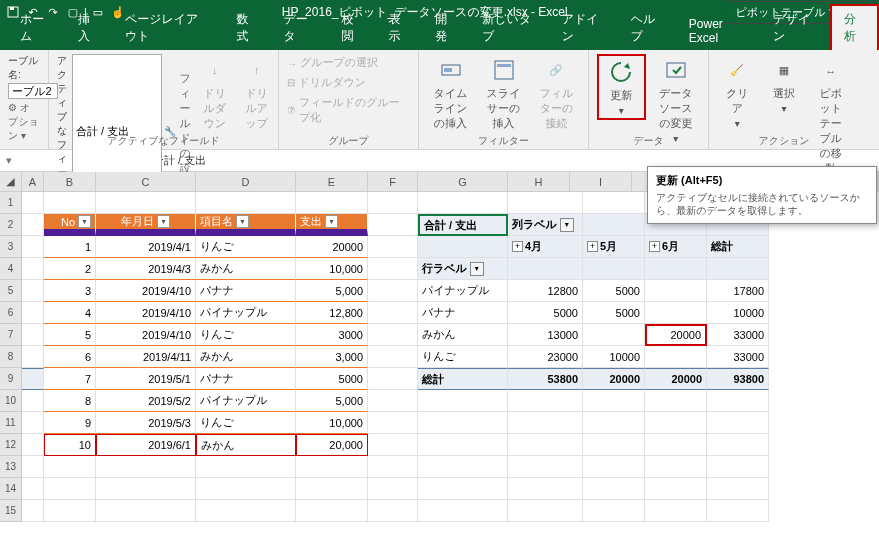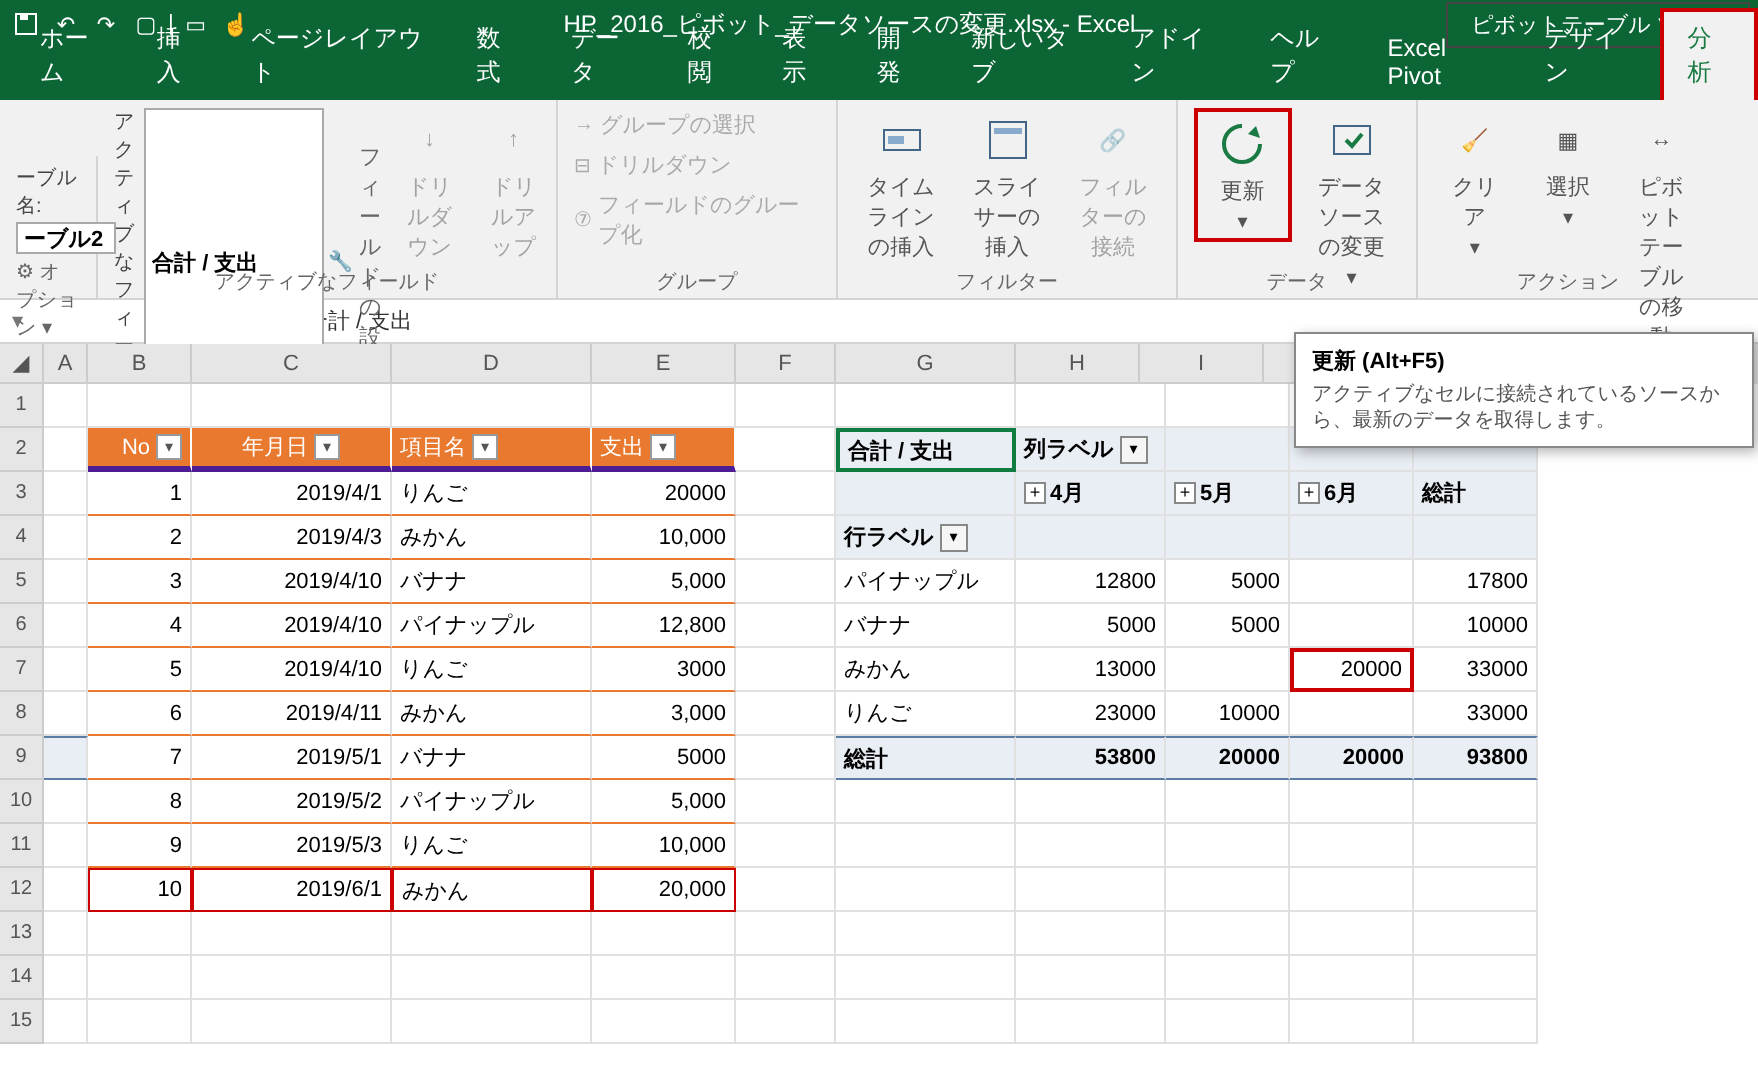--- a/index.html
+++ b/index.html
@@ -11,21 +11,21 @@
 .tool-tab{background:#0c6535;color:#fff;padding:3px 12px;font-size:11px;border:1px solid #444;}
 .tabs{height:26px;background:#0c6535;display:flex;align-items:flex-end;padding-left:8px;gap:2px;}
 .tab{padding:5px 12px;color:#fff;cursor:pointer;font-size:12px;}
 .tab.active{background:#f1f1f1;color:#1a7a43;border:2px solid #c00;border-bottom:none;}
 .ribbon{height:100px;background:#f1f1f1;border-bottom:1px solid #d4d4d4;display:flex;}
 .rgroup{border-right:1px solid #d4d4d4;padding:4px 8px 2px;display:flex;flex-direction:column;position:relative;}
 .rgroup-label{position:absolute;bottom:1px;left:0;right:0;text-align:center;color:#666;font-size:10px;}
 .rtop{flex:1;display:flex;gap:6px;align-items:flex-start;}
 .rfield{display:flex;flex-direction:row;gap:2px;}
 .rlbl{color:#444;font-size:10px;}
-.rinput{border:1px solid #aaa;background:#fff;padding:1px 3px;font-size:11px;width:90px;font-weight:bold;}
+.rinput{border:1px solid #aaa;background:#fff;padding:1px 3px;font-size:11px;width:90px;}
 .rbtn-sm{color:#666;font-size:10px;display:flex;gap:3px;align-items:center;padding:1px 0;}
 .rbtn-lg{display:flex;flex-direction:column;align-items:center;gap:2px;color:#555;font-size:10px;padding:2px 4px;text-align:center;width:50px;}
 .rbtn-lg.hot{border:2px solid #c00;}
 .ricon{width:28px;height:28px;display:flex;align-items:center;justify-content:center;}
 .disabled{opacity:.5;}
 .tooltip{position:absolute;top:166px;left:647px;width:230px;background:#fff;border:1px solid #888;box-shadow:2px 2px 6px rgba(0,0,0,.3);padding:6px 8px;z-index:10;}
 .tooltip-title{font-weight:bold;margin-bottom:3px;}
 .tooltip-desc{color:#555;font-size:10px;line-height:1.3;}
 .fbar{height:22px;border-bottom:1px solid #d4d4d4;display:flex;align-items:center;background:#fff;}
 .namebox{width:96px;border-right:1px solid #d4d4d4;padding:2px 6px;color:#777;}
@@ -37,21 +37,21 @@
 .rowhdr{width:22px;background:#e6e6e6;border-right:1px solid #ccc;border-bottom:1px solid #ccc;text-align:center;font-size:10px;color:#555;display:flex;align-items:center;justify-content:center;}
 .ch{border-right:1px solid #ccc;border-bottom:1px solid #ccc;text-align:center;font-size:11px;color:#555;display:flex;align-items:center;justify-content:center;}
 .ch.A{width:22px;}.ch.B{width:52px;}.ch.C{width:100px;}.ch.D{width:100px;}.ch.E{width:72px;}.ch.F{width:50px;}
 .ch.G{width:90px;}.ch.H{width:62px;}.ch.I{width:62px;}.ch.J{width:62px;}.ch.K{width:62px;}.ch.L{width:30px;}.ch.M{width:50px;}
 .rows{}
 .row{height:22px;display:flex;}
 .cell{border-right:1px solid #e0e0e0;border-bottom:1px solid #e0e0e0;padding:2px 4px;display:flex;align-items:center;font-size:11px;}
 .cB{width:52px;justify-content:flex-end;}.cC{width:100px;justify-content:flex-end;}.cD{width:100px;}.cE{width:72px;justify-content:flex-end;}
 .cF{width:50px;}.cG{width:90px;}.cH{width:75px;justify-content:flex-end;}.cI{width:62px;justify-content:flex-end;}
 .cJ{width:62px;justify-content:flex-end;}.cK{width:62px;justify-content:flex-end;}
-.thdr{background:#e8792f;color:#fff;border-right:1px solid #fff;border-bottom:3px solid #4c1d95;}
+.thdr{background:#e8792f;color:#fff;border-right:1px solid #fff;border-bottom:7px solid #4c1d95;}
 .thdr .dd{width:13px;height:13px;background:#fff;border:1px solid #999;margin-left:3px;display:inline-flex;align-items:center;justify-content:center;font-size:8px;color:#555;}
 .row .cB.tb,.row .cC.tb,.row .cD.tb,.row .cE.tb{border-bottom:1px solid #e8792f;}
 .row.last-red .cB,.row.last-red .cC,.row.last-red .cD,.row.last-red .cE{border:1px solid #c00;}
 .pvt{background:#e9edf4;}
 .selbox{border:2px solid #107c41;}
 .ddbtn{width:14px;height:14px;border:1px solid #888;background:#f5f5f5;display:inline-flex;align-items:center;justify-content:center;font-size:8px;margin-left:3px;}
 .plus{width:11px;height:11px;border:1px solid #888;background:#fff;display:inline-flex;align-items:center;justify-content:center;font-size:9px;margin-right:2px;line-height:1;}
 .total-row .cell{border-top:1px solid #5b7ca3;border-bottom:1px solid #5b7ca3;background:#e9edf4;}
 .hlred{border:2px solid #c00 !important;}
 svg{display:block;}
@@ -83,27 +83,27 @@
   <div class="tab">挿入</div>
   <div class="tab">ページレイアウト</div>
   <div class="tab">数式</div>
   <div class="tab">データ</div>
   <div class="tab">校閲</div>
   <div class="tab">表示</div>
   <div class="tab">開発</div>
   <div class="tab">新しいタブ</div>
   <div class="tab">アドイン</div>
   <div class="tab">ヘルプ</div>
-  <div class="tab">Excel Pivot</div>
+  <div class="tab">Power Excel</div>
   <div class="tab">デザイン</div>
   <div class="tab active">分析</div>
 </div>
 
 <div class="ribbon">
-  <div class="rgroup" style="width:49px;margin-top:28px;">
+  <div class="rgroup" style="width:49px;">
     <div class="rtop" style="flex-direction:column;gap:1px;">
       <div class="rlbl">ーブル名:</div>
       <input class="rinput" style="width: 50px;" value="ーブル2">
       <div class="rbtn-sm">⚙ オプション ▾</div>
     </div>
   </div>
   <div class="rgroup" style="width:230px;">
     <div class="rtop">
       <div class="rfield">
         <div class="rlbl">アクティブなフィールド:</div>

